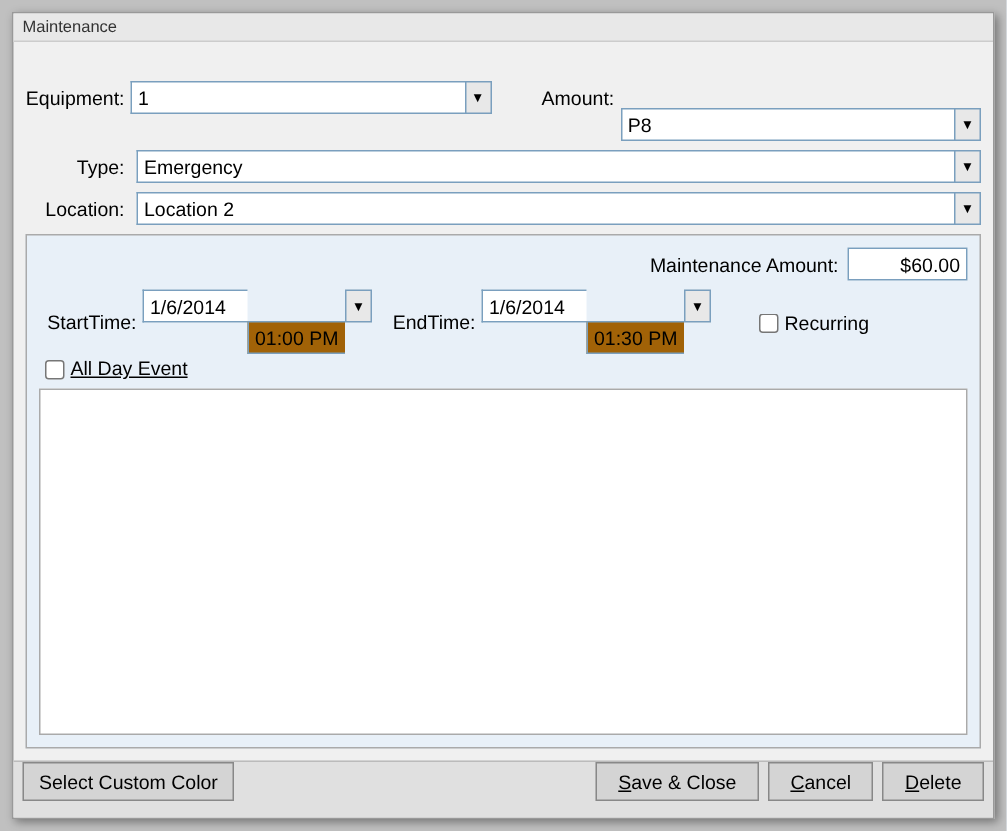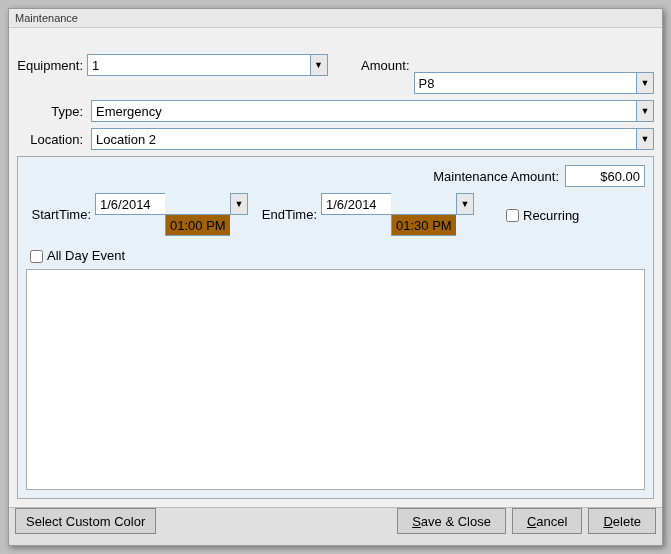--- a/index.html
+++ b/index.html
@@ -213,22 +213,23 @@
       align-items: center;
       gap: 4px;
       margin-left: 20px;
       align-self: center;
     }
 
     .all-day-row {
       display: flex;
       align-items: flex-end;
       gap: 4px;
-      margin-top: 12px;
+      margin-top: 2px;
       margin-left: 4px;
+      text-decoration: underline;
     }
 
     .notes-area {
       flex: 1;
       margin-top: 6px;
       border: 1px solid #aaa;
       background: #fff;
       resize: none;
       outline: none;
       padding: 4px;

